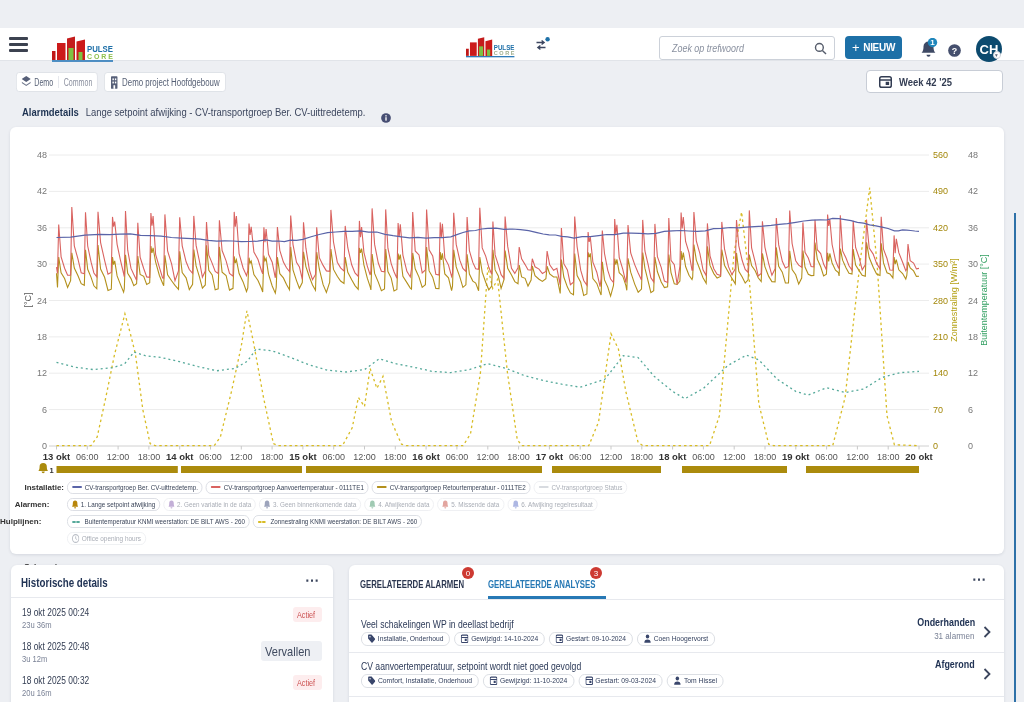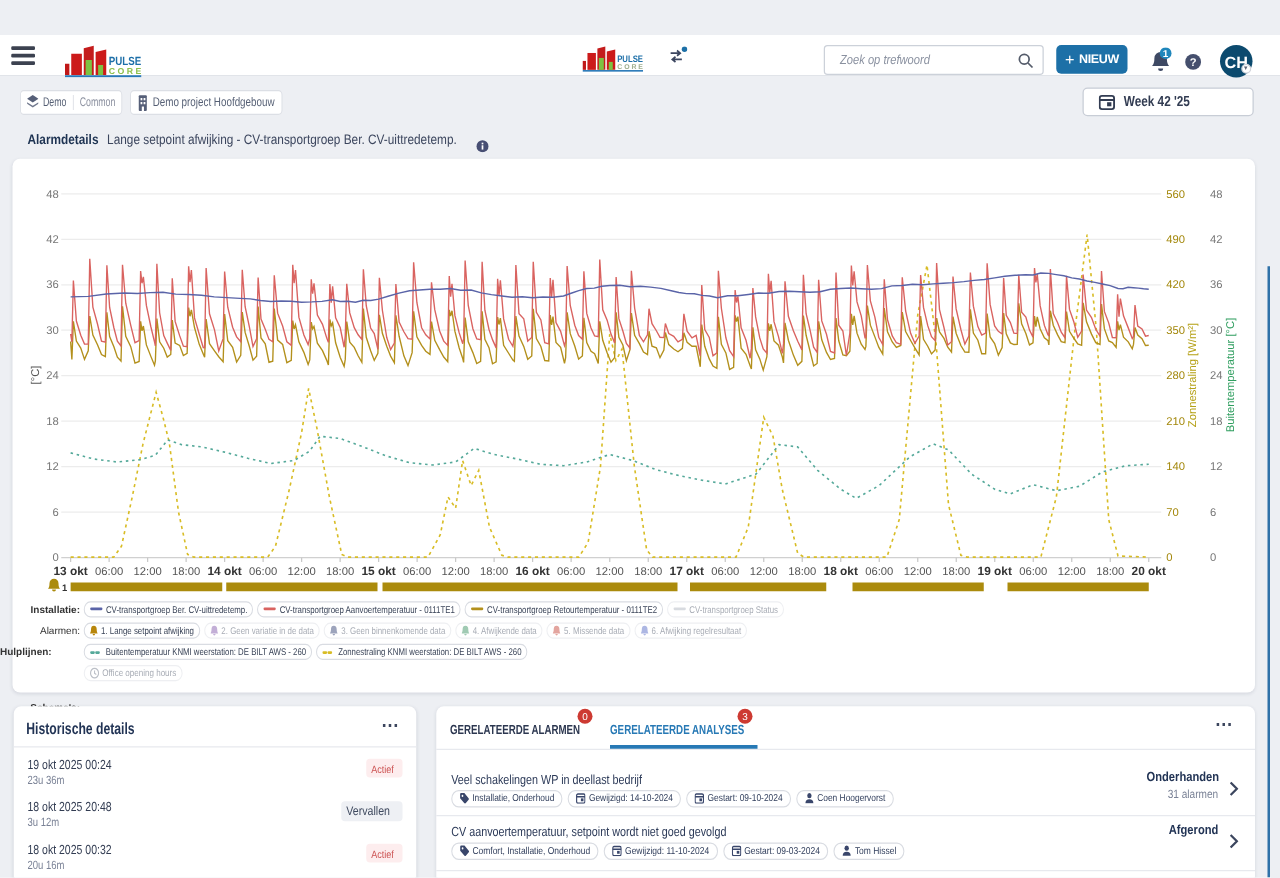--- a/index.html
+++ b/index.html
@@ -243,21 +243,21 @@
       </svg>
       <span>CV-transportgroep Retourtemperatuur - 0111TE2</span>
     </span>
     <span class="pill fade">
       <svg width="13" height="6" viewBox="0 0 13 6" style="flex:none">
         <line x1="1.5" y1="3" x2="11.5" y2="3" stroke="#a9b0ba" stroke-width="2.2" stroke-linecap="round"></line>
       </svg>
       <span>CV-transportgroep Status</span>
     </span>
   </div>
-<div class="abs" style="left:0;top:498px;width:64px;text-align:right;font-size:8px;font-weight:normal;color:#333;line-height:13px">Alarmen:</div>
+<div class="abs" style="left:0;top:498px;width:64px;text-align:center;font-size:8px;font-weight:bold;color:#333;line-height:13px">Alarmen:</div>
 <div class="abs" id="lg2" style="transform:scaleX(0.81);left:67px;top:498px;display:flex;align-items:center;gap:4px;transform-origin:0 50%">
     <span class="pill">
       <svg width="8" height="9" viewBox="0 0 8 9" style="flex:none">
         <path d="M2.8 7.2 a1.2 1.2 0 0 0 2.4 0 Z" fill="#b8860b"></path>
         <path d="M4 0.5 a2.8 2.8 0 0 1 2.8 2.8 c0 2 .5 2.8 1 3.4 H.2 c.5-.6 1-1.4 1-3.4 A2.8 2.8 0 0 1 4 .5 Z" fill="#b8860b"></path>
       </svg>
       <span>1. Lange setpoint afwijking</span>
     </span>
     <span class="pill fade">
       <svg width="8" height="9" viewBox="0 0 8 9" style="flex:none">
@@ -323,21 +323,21 @@
 
 <div class="card" style="left:11px;top:565px;width:322px;height:200px">
   <div class="sx" style="position:absolute;left:10px;top:10px;font-size:13px;font-weight:bold;color:#223455;transform:scaleX(.75)">Historische details</div>
   <div style="position:absolute;right:14px;top:7px;font-size:14px;color:#3c465e;font-weight:bold">⋯</div>
   <div style="position:absolute;left:0;top:32px;width:322px;height:1px;background:#e7e9ee"></div>
   <div class="sx" style="position:absolute;left:10.5px;top:41px;font-size:10.5px;color:#323c52;transform:scaleX(.8)">19 okt 2025 00:24</div>
     <div class="sx" style="position:absolute;left:10.5px;top:54px;font-size:9.5px;color:#7a8296;transform:scaleX(.8)">23u 36m</div>
     <div style="position:absolute;right:11px;top:42px;background:#fdedee;color:#cc5151;font-size:8.5px;border-radius:3px;padding:2.5px 4px"><span class="sx" style="transform:scaleX(.85)">Actief</span></div>
     <div class="sx" style="position:absolute;left:10.5px;top:75px;font-size:10.5px;color:#323c52;transform:scaleX(.8)">18 okt 2025 20:48</div>
     <div class="sx" style="position:absolute;left:10.5px;top:88px;font-size:9.5px;color:#7a8296;transform:scaleX(.8)">3u 12m</div>
-    <div style="position:absolute;right:11px;top:76px;background:#eef0f4;color:#3f4a5f;font-size:10px;border-radius:3px;padding:2.5px 4px"><span class="sx" style="transform:scaleX(.85)">Vervallen</span></div>
+    <div style="position:absolute;right:11px;top:76px;background:#eef0f4;color:#3f4a5f;font-size:13px;border-radius:3px;padding:2.5px 4px"><span class="sx" style="transform:scaleX(.85)">Vervallen</span></div>
     <div class="sx" style="position:absolute;left:10.5px;top:109px;font-size:10.5px;color:#323c52;transform:scaleX(.8)">18 okt 2025 00:32</div>
     <div class="sx" style="position:absolute;left:10.5px;top:122px;font-size:9.5px;color:#7a8296;transform:scaleX(.8)">20u 16m</div>
     <div style="position:absolute;right:11px;top:110px;background:#fdedee;color:#cc5151;font-size:8.5px;border-radius:3px;padding:2.5px 4px"><span class="sx" style="transform:scaleX(.85)">Actief</span></div>
 </div>
 
 <div class="card" style="left:349px;top:565px;width:655px;height:200px">
   <div class="sx" style="position:absolute;left:11px;top:13px;font-size:10.5px;font-weight:bold;color:#2c3750;transform:scaleX(.74)">GERELATEERDE ALARMEN</div>
   <div style="position:absolute;left:113px;top:2px;width:12px;height:12px;border-radius:50%;background:#cd3a32;color:#fff;font-size:8px;display:flex;align-items:center;justify-content:center">0</div>
   <div class="sx" style="position:absolute;left:139px;top:13px;font-size:10.5px;font-weight:bold;color:#2779b5;transform:scaleX(.745)">GERELATEERDE ANALYSES</div>
   <div style="position:absolute;left:241px;top:2px;width:12px;height:12px;border-radius:50%;background:#cd3a32;color:#fff;font-size:8px;display:flex;align-items:center;justify-content:center">3</div>

